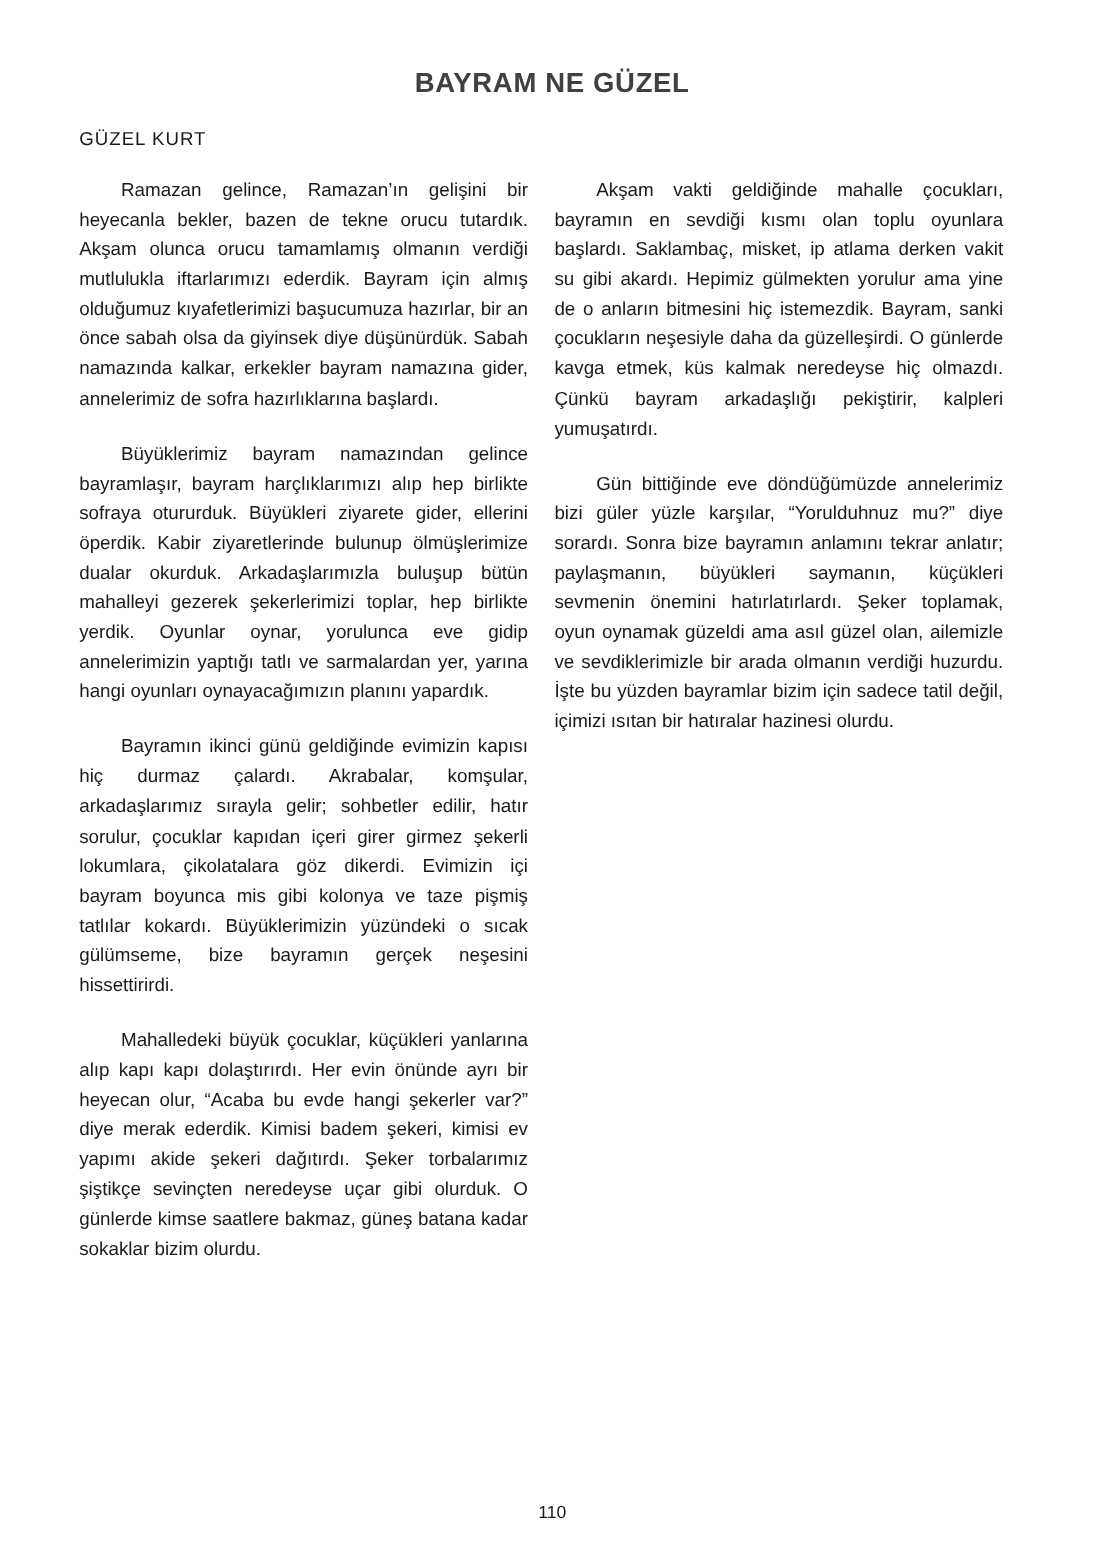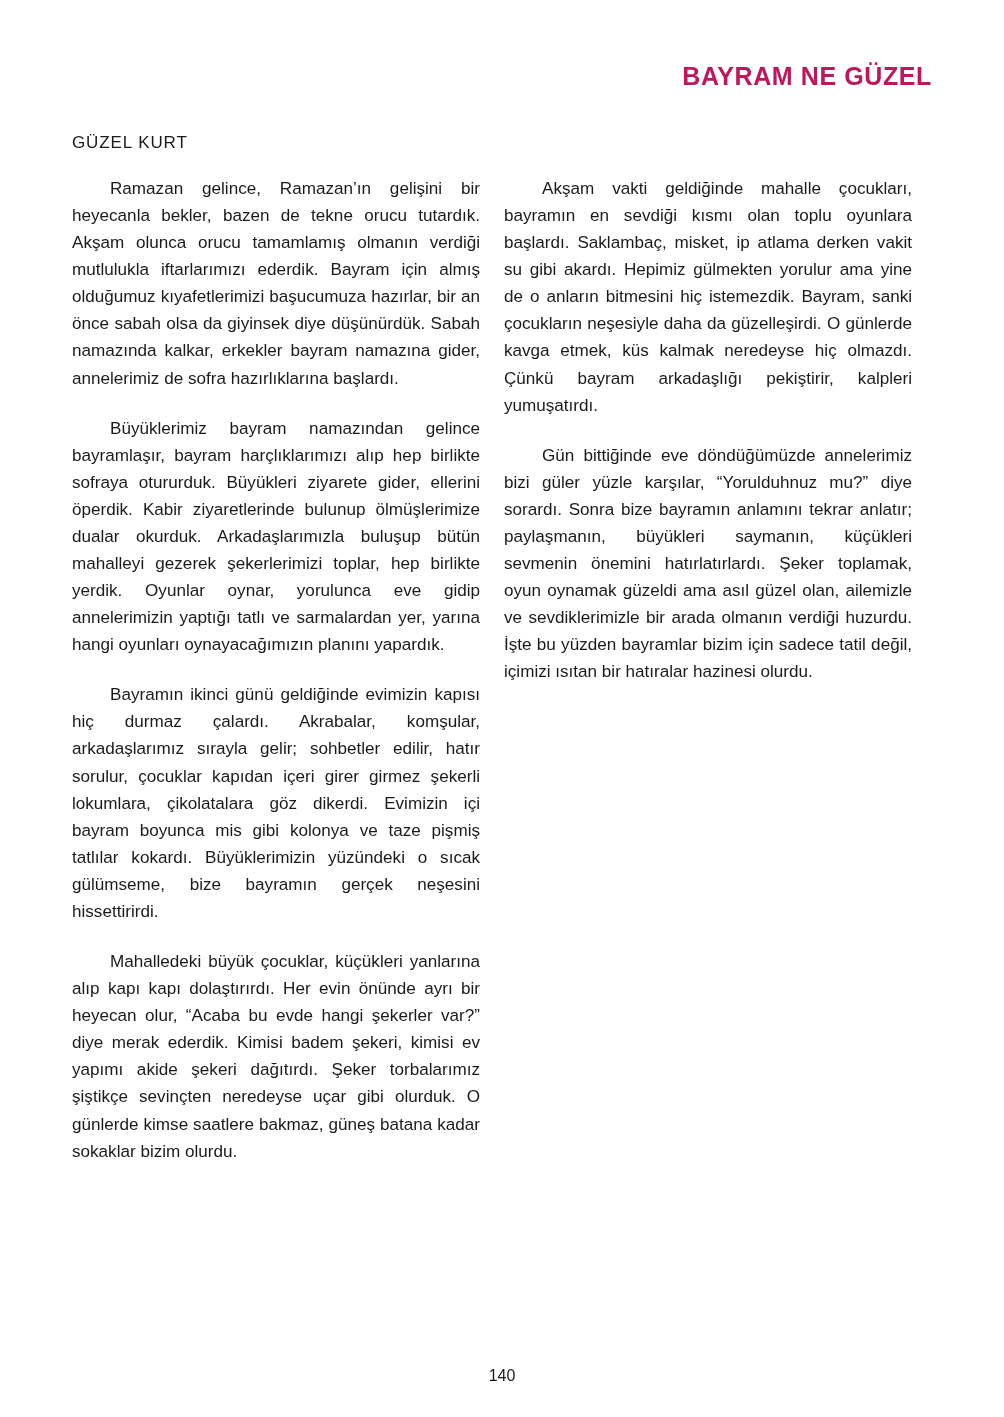--- a/index.html
+++ b/index.html
@@ -20,26 +20,26 @@
     box-sizing: border-box;
     overflow: hidden;
   }
   .page-inner {
     position: absolute;
     left: 72px;
     top: 62px;
     width: 860px;
   }
   .doc-title {
-    text-align: right;
+    text-align: center;
     font-size: 25px;
     font-weight: bold;
     letter-spacing: 0.6px;
-    margin: 0 0 42px 0;
-    color: #be185d;
+    margin: 0 0 26px 0;
+    color: #404040;
   }
   .author {
     font-size: 17px;
     letter-spacing: 0.9px;
     margin: 0 0 22px 0;
     color: #1a1a1a;
   }
   .columns {
     display: flex;
     gap: 24px;
@@ -91,14 +91,14 @@
       </div>
 
       <div class="column">
         <p class="body-par">Akşam vakti geldiğinde mahalle çocukları, bayramın en sevdiği kısmı olan toplu oyunlara başlardı. Saklambaç, misket, ip atlama derken vakit su gibi akardı. Hepimiz gülmekten yorulur ama yine de o anların bitmesini hiç istemezdik. Bayram, sanki çocukların neşesiyle daha da güzelleşirdi. O günlerde kavga etmek, küs kalmak neredeyse hiç olmazdı. Çünkü bayram arkadaşlığı pekiştirir, kalpleri yumuşatırdı.</p>
         <p class="body-par">Gün bittiğinde eve döndüğümüzde annelerimiz bizi güler yüzle karşılar, “Yorulduhnuz mu?” diye sorardı. Sonra bize bayramın anlamını tekrar anlatır; paylaşmanın, büyükleri saymanın, küçükleri sevmenin önemini hatırlatırlardı. Şeker toplamak, oyun oynamak güzeldi ama asıl güzel olan, ailemizle ve sevdiklerimizle bir arada olmanın verdiği huzurdu. İşte bu yüzden bayramlar bizim için sadece tatil değil, içimizi ısıtan bir hatıralar hazinesi olurdu.</p>
       </div>
 
     </div>
   </div>
 
-  <div class="page-number">140</div>
+  <div class="page-number">110</div>
 </div>
 
 </body></html>

